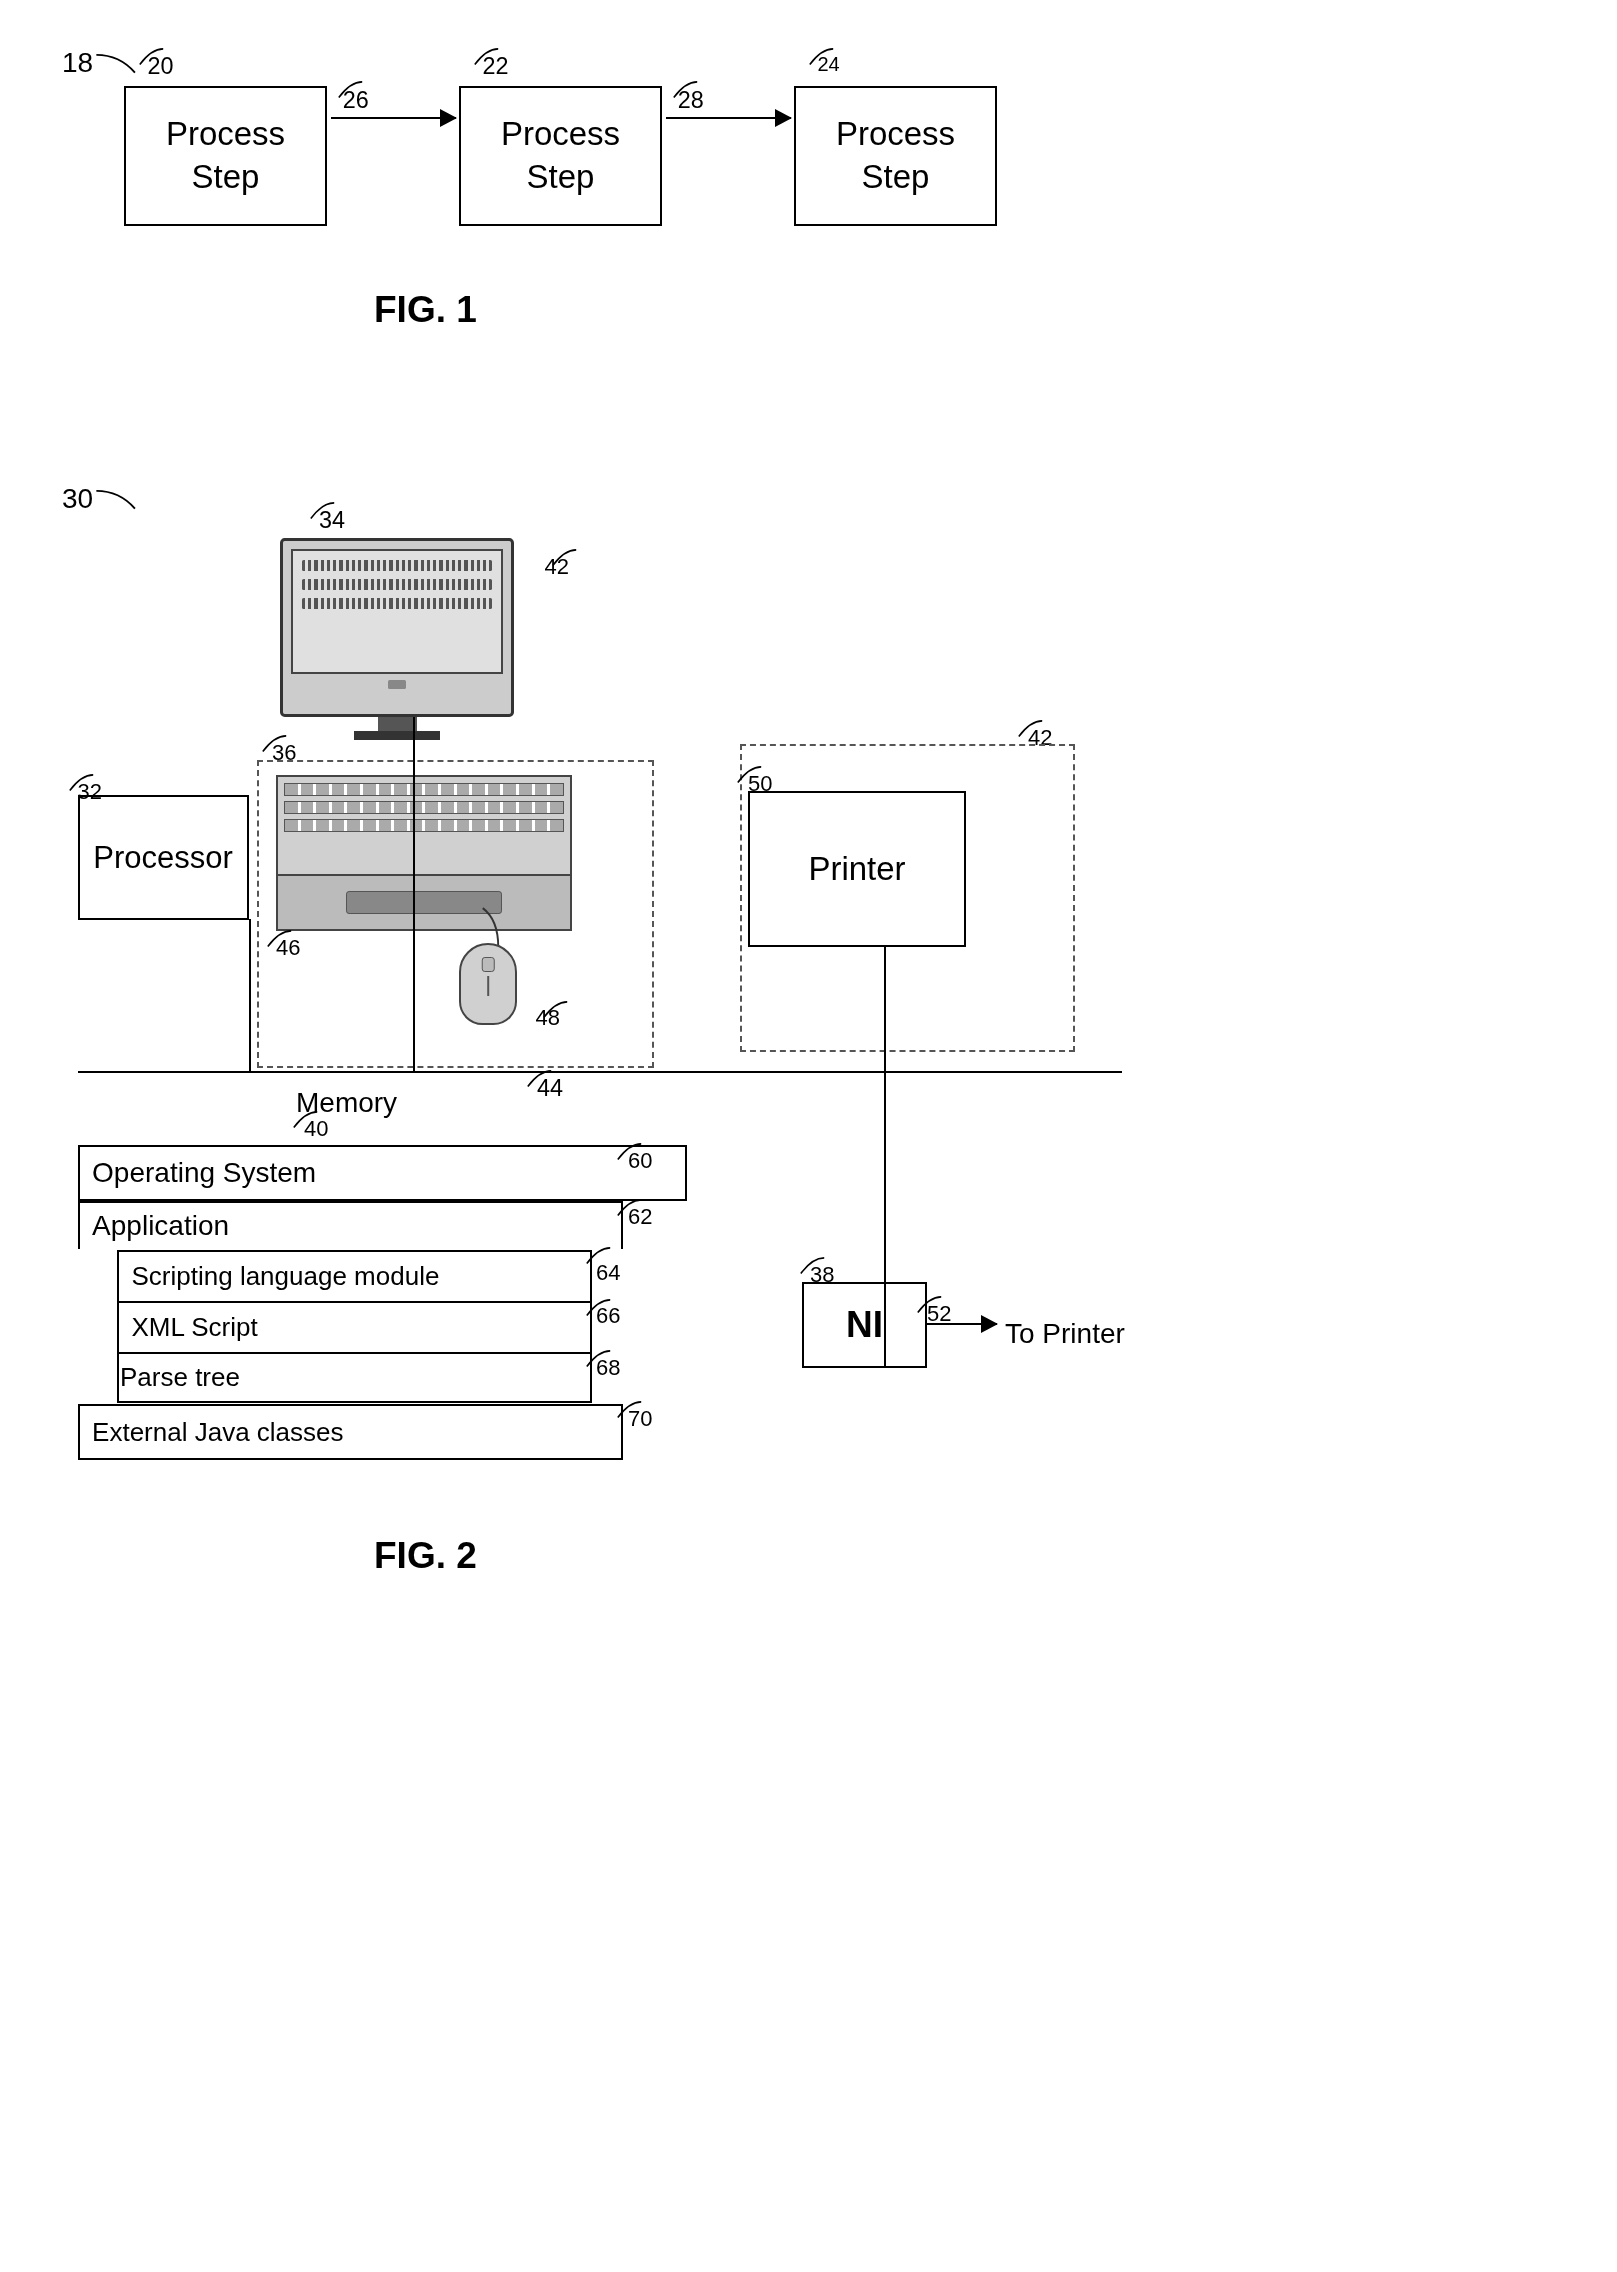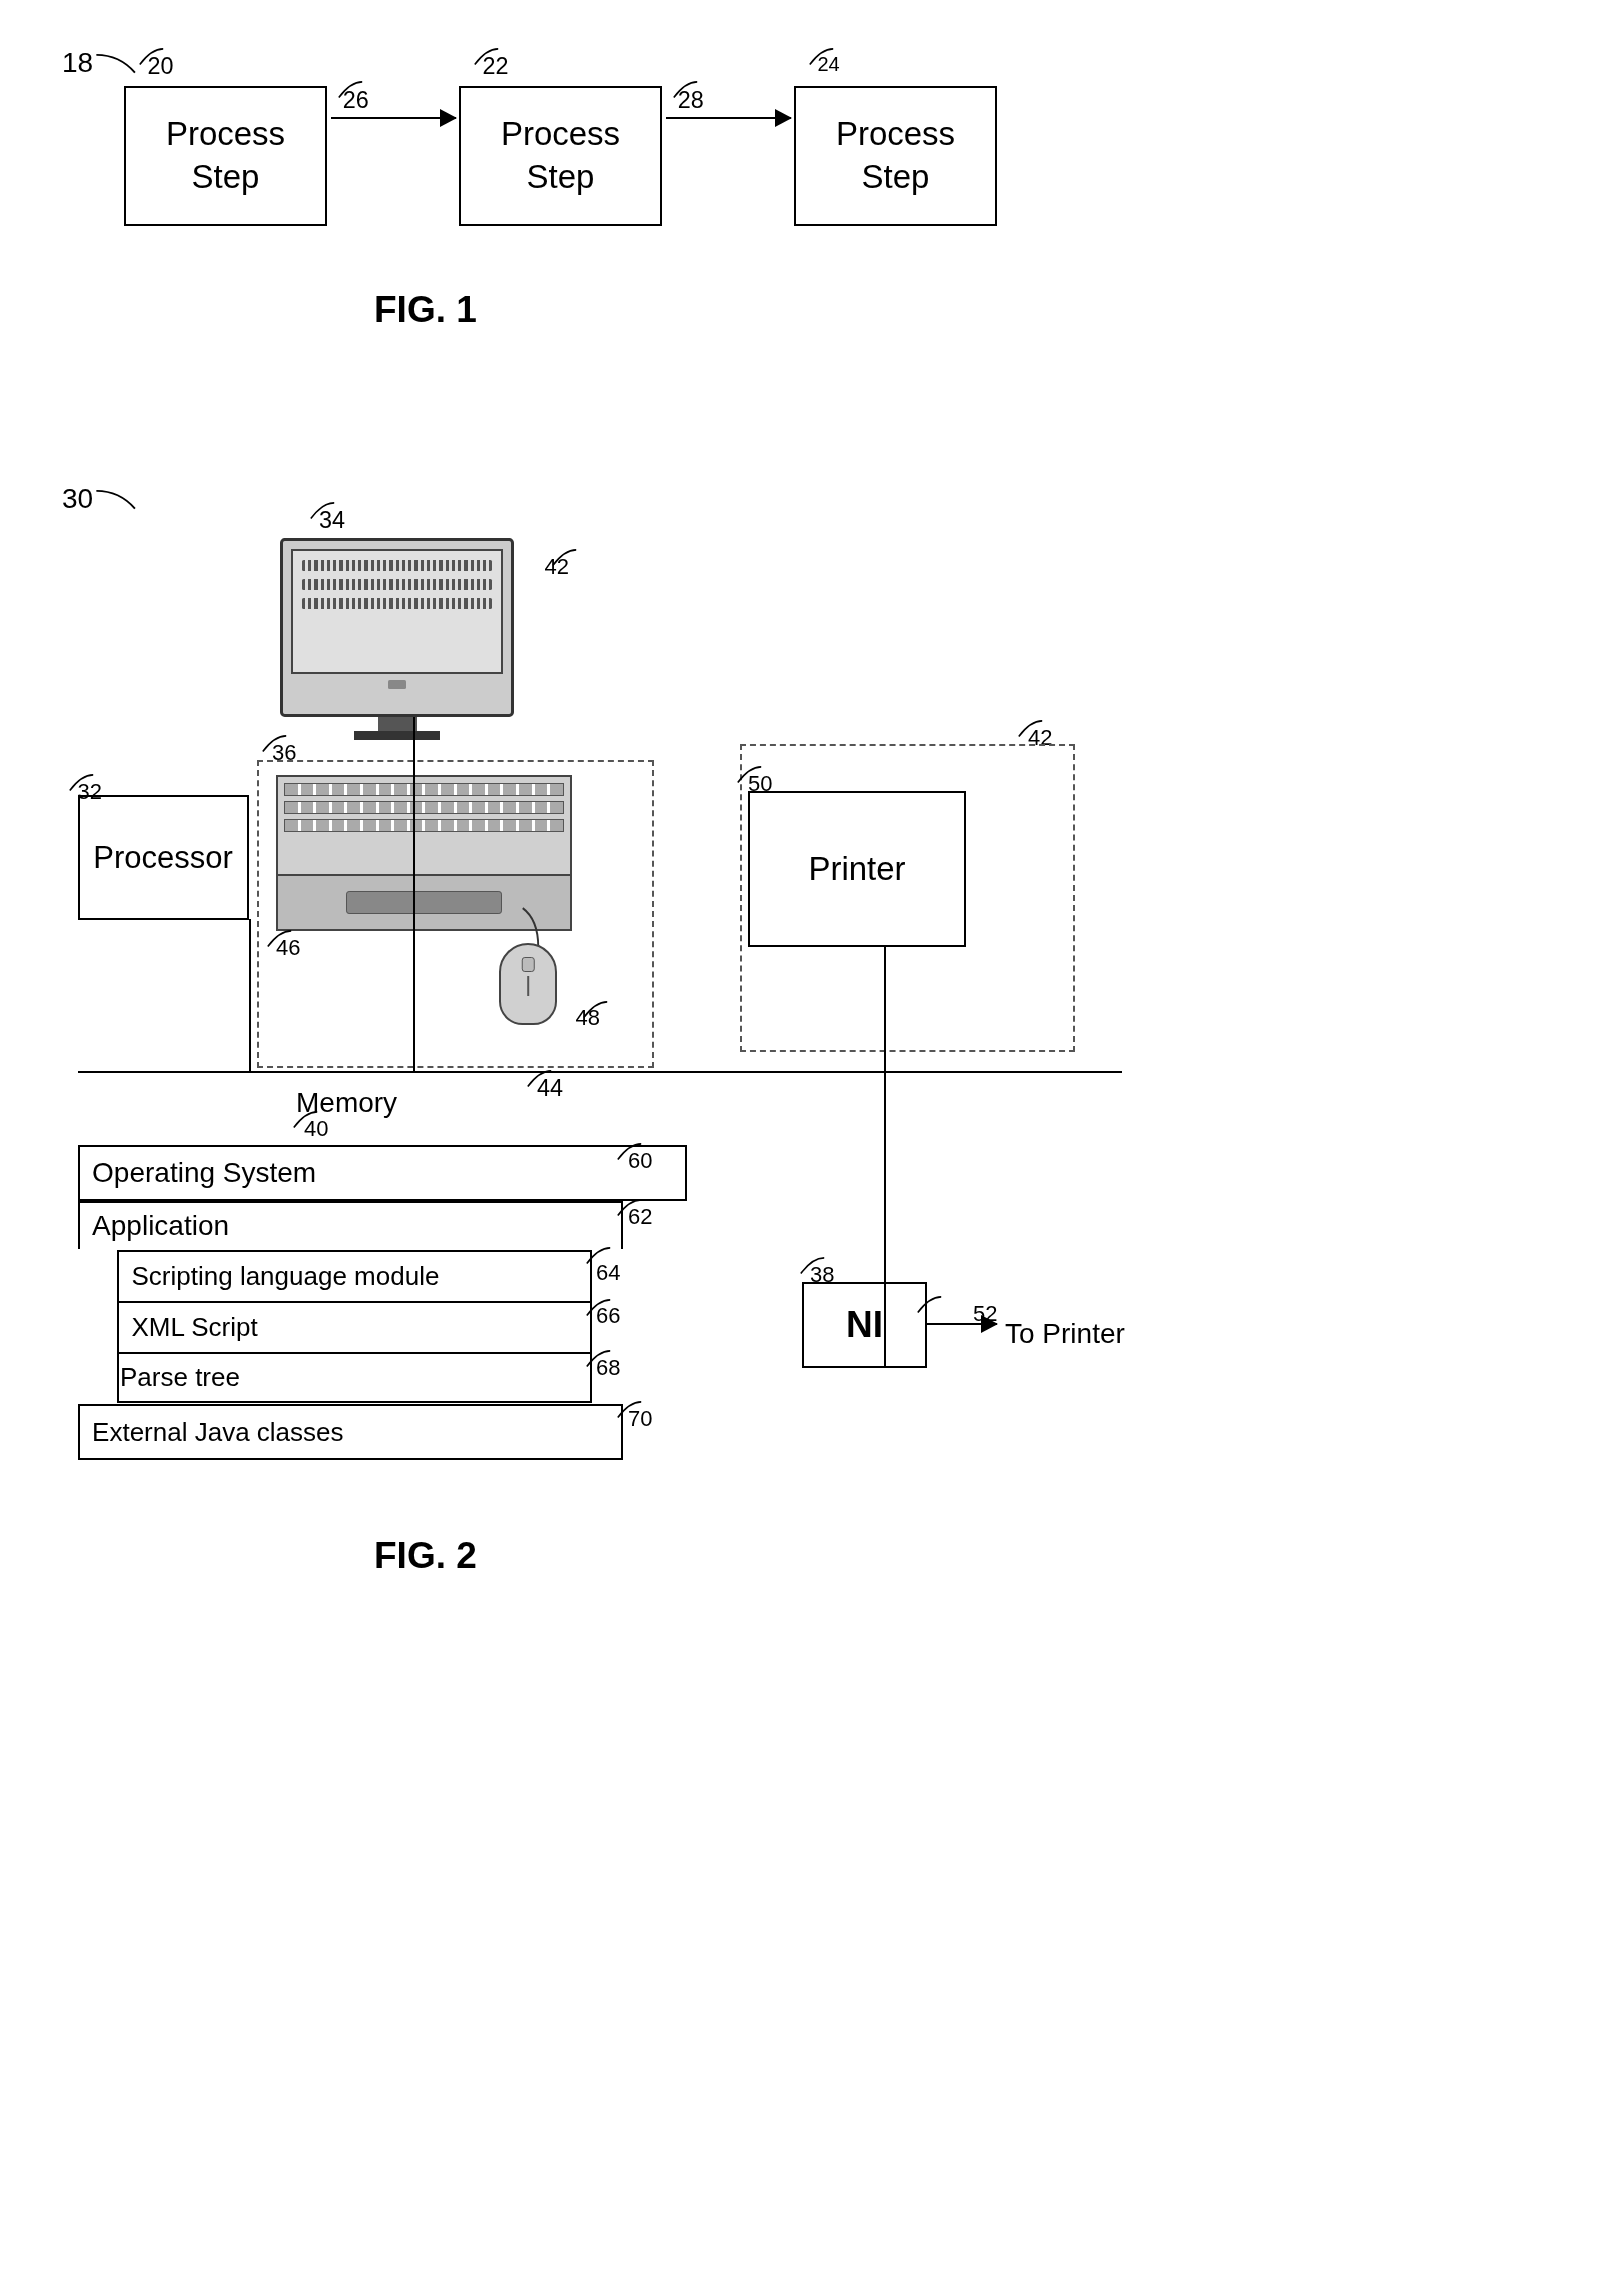--- a/index.html
+++ b/index.html
@@ -157,21 +157,21 @@
     <div style="width:296px; height:55px; border:2.3px solid #444; border-top:none; background:#bbb; display:flex; align-items:center; justify-content:center;">
       <div style="width:156px; height:23.4px; background:#888; border:1.6px solid #555; border-radius:3.1px;"></div>
     </div>
 
     <div style="position:absolute; top:160px; left:0; font-size:22px;">46</div>
     <svg style="position:absolute; top:152px; left:-15.6px;" width="39" height="23.4" viewBox="0 0 50 30">
       <path d="M10,25 Q25,5 40,5" stroke="#000" stroke-width="2" fill="none"></path>
     </svg>
   </div>
 
-  <div style="position:absolute; top:460px; left:437px;">
+  <div style="position:absolute; top:460px; left:397px;">
 
     <svg width="62" height="47" style="position:absolute; top:-39px; left:15.6px;" viewBox="0 0 80 60">
       <path d="M30,55 Q30,20 10,5" stroke="#333" stroke-width="2.5" fill="none"></path>
     </svg>
 
     <div style="width:58px; height:82px; border:2.3px solid #444; border-radius:29px 29px 23.4px 23.4px; background:#d0d0d0; position:relative;">
       <div style="position:absolute; top:11.7px; left:50%; transform:translateX(-50%); width:12.5px; height:15.6px; border:1.6px solid #555; border-radius:3.1px; background:#bbb;"></div>
       <div style="position:absolute; top:31px; left:50%; transform:translateX(-50%); width:1.6px; height:19.5px; background:#555;"></div>
     </div>
 
@@ -255,21 +255,21 @@
     <path d="M10,25 Q25,5 40,5" stroke="#000" stroke-width="2" fill="none"></path>
   </svg>
   <div style="position:absolute; top:799px; left:740px; width:125px; height:86px; border:2.3px solid #000; display:flex; align-items:center; justify-content:center; font-size:37px; font-weight:bold;">NI</div>
 
   <div style="position:absolute; top:840px; left:865px; display:flex; align-items:center; gap:0;">
     <div style="width:70px; height:2.3px; background:#000; position:relative;">
       <div style="position:absolute; right:-0.8px; top:-7.8px; border-left:17px solid #000; border-top:9.3px solid transparent; border-bottom:9.3px solid transparent;"></div>
     </div>
   </div>
 
-  <div style="position:absolute; top:818px; left:865px; font-size:22px;margin-left:46px;">52</div>
+  <div style="position:absolute; top:818px; left:865px; font-size:22px;">52</div>
   <svg style="position:absolute; top:810px; left:848px;" width="39" height="23.4" viewBox="0 0 50 30">
     <path d="M10,25 Q25,5 40,5" stroke="#000" stroke-width="2" fill="none"></path>
   </svg>
 
   <div style="position:absolute; top:835px; left:943px; font-size:28px;">To Printer</div>
 
   <div style="position:absolute; top:1052px; left:312px; font-size:37px; font-weight:bold;">FIG. 2</div>
 
 </div>
 

